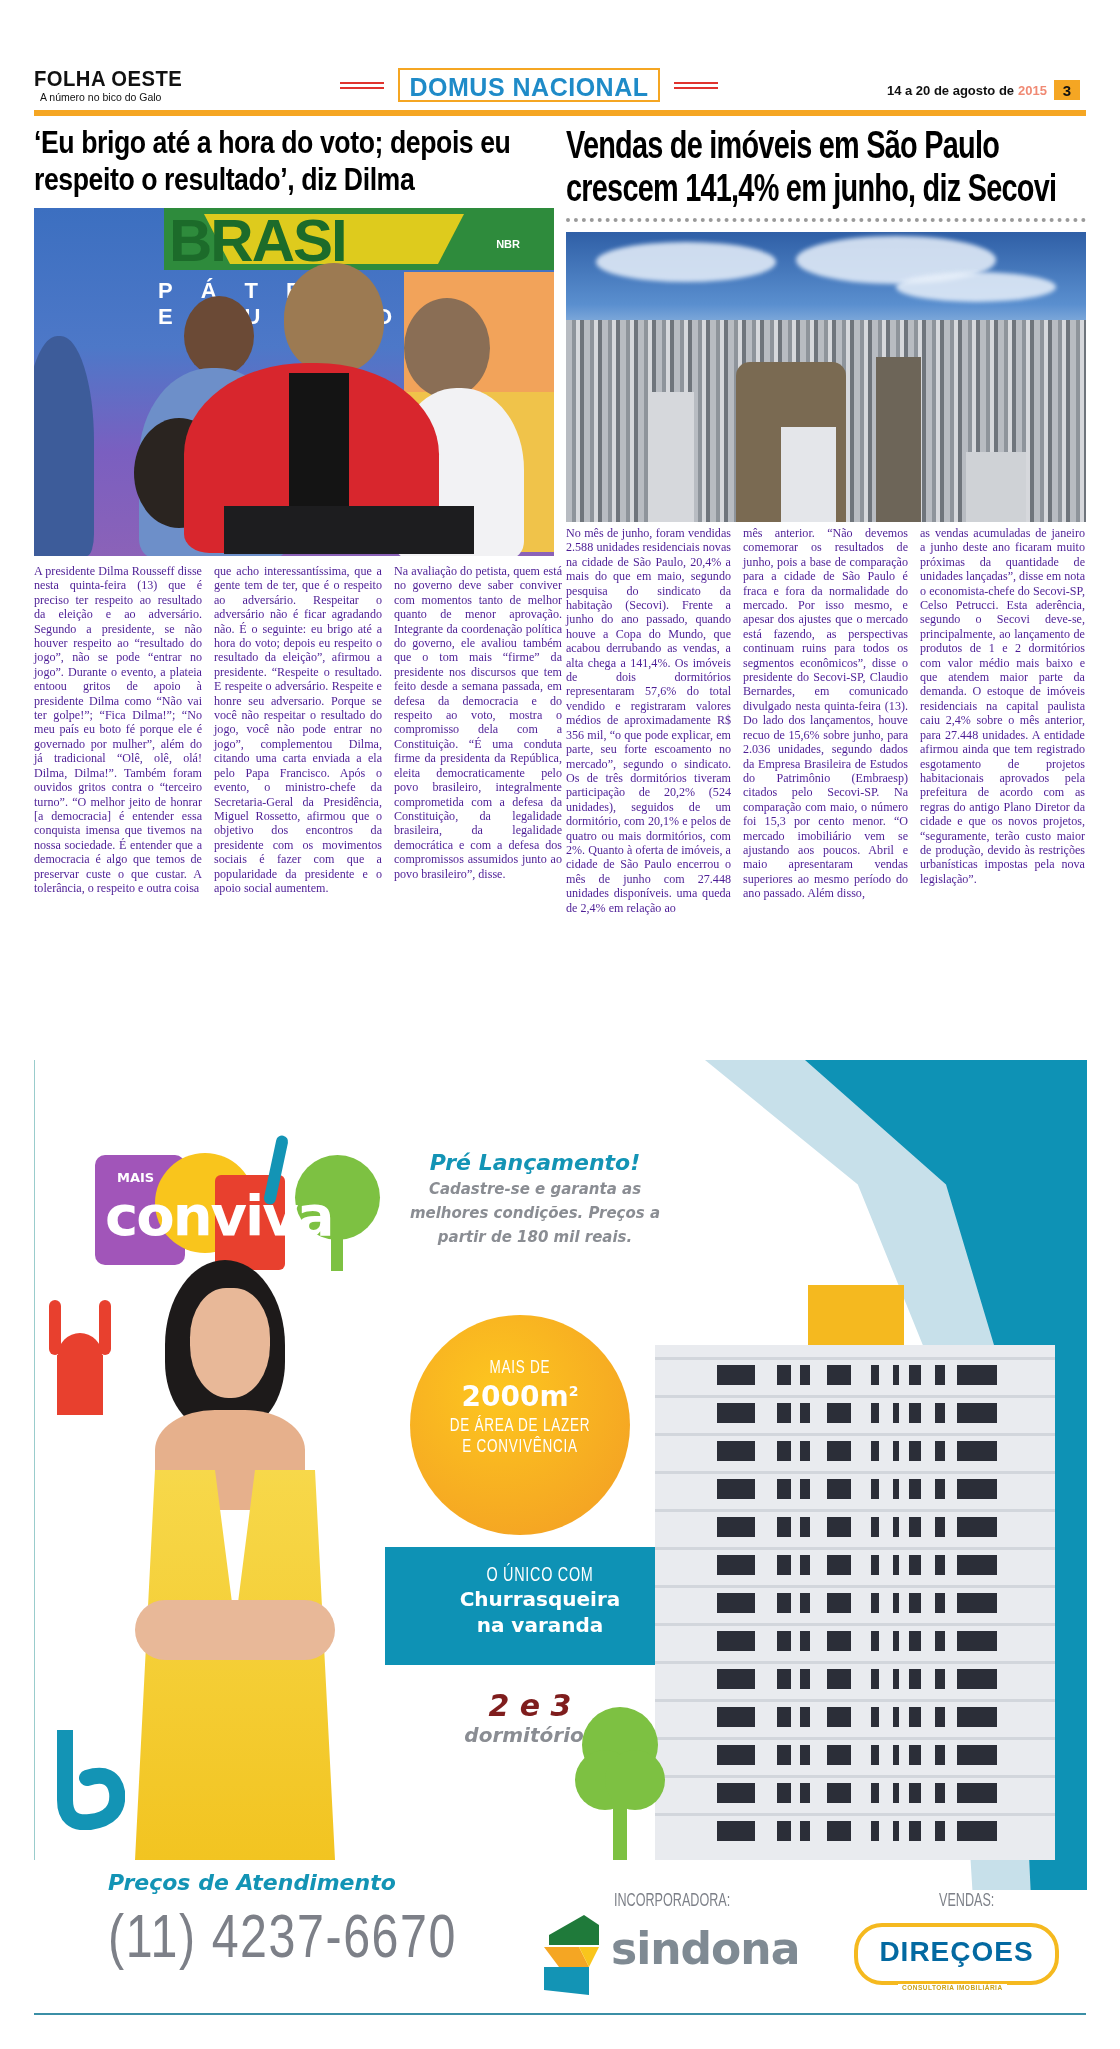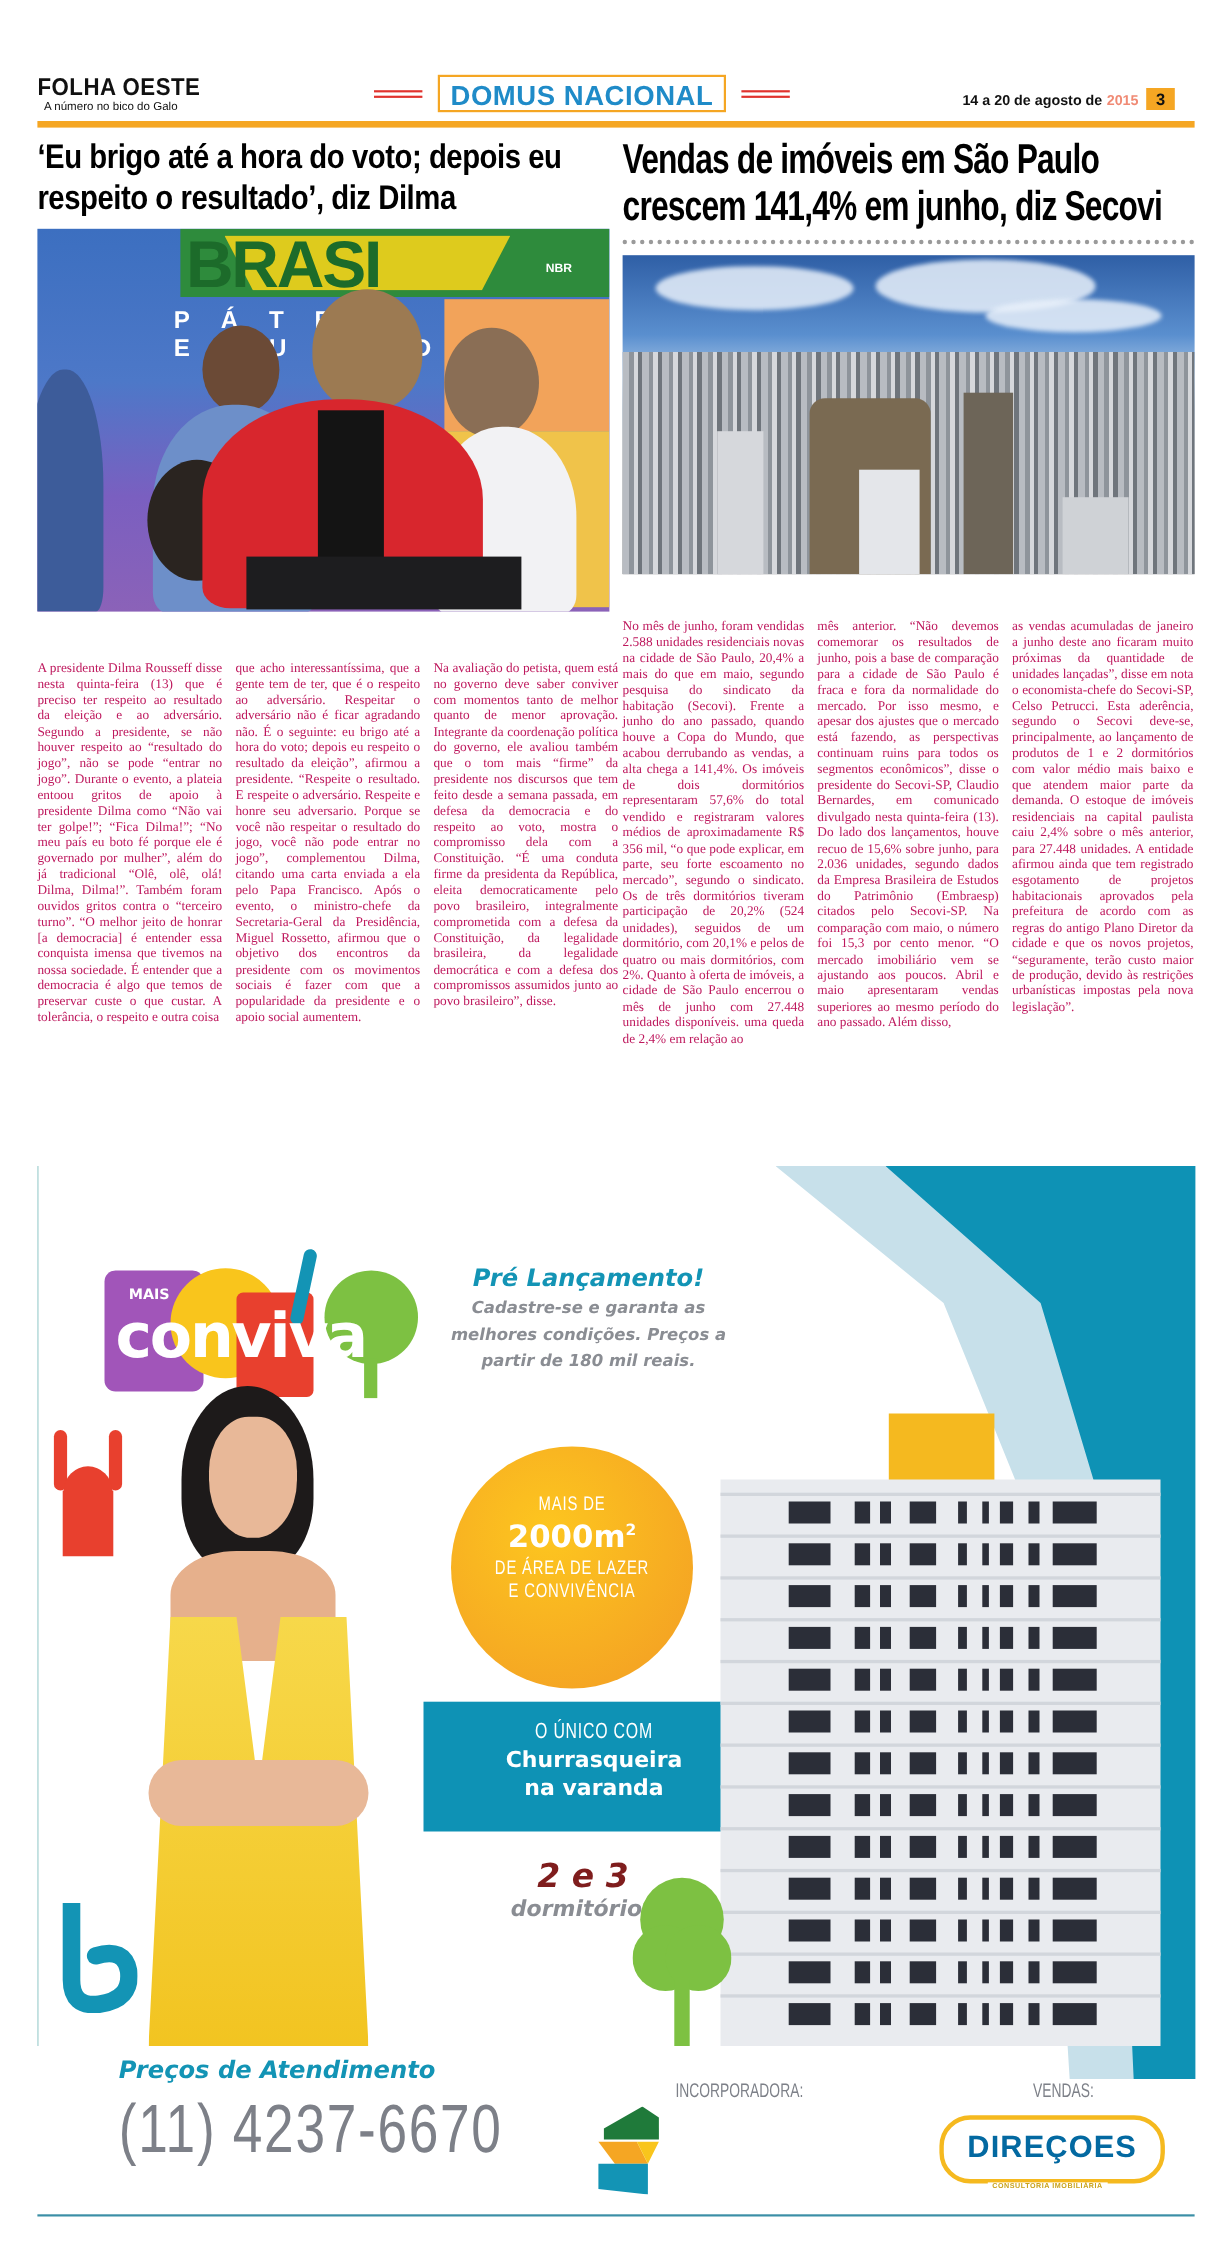--- a/index.html
+++ b/index.html
@@ -7,32 +7,32 @@
   body { position: relative; font-family: "Liberation Serif", serif; color: #111; }
 
   
   .masthead { position: absolute; left: 34px; top: 68px; width: 1050px; height: 44px; }
   .brand { position: absolute; left: 0; top: 0; }
   .brand-name { font-family: "Liberation Sans", sans-serif; font-weight: bold; font-size: 22px; letter-spacing: 0.5px; line-height: 22px; transform: scaleX(0.92); transform-origin: left; display: block; color: #111; }
   .brand-tag { font-family: "Liberation Sans", sans-serif; font-size: 10.5px; display: block; margin-left: 6px; margin-top: 1px; color: #111; }
   .section-title-wrap { position: absolute; left: 275px; top: 0; width: 440px; height: 34px; display: flex; align-items: center; justify-content: center; gap: 14px; }
   .dbl-line { width: 44px; height: 7px; border-top: 2px solid #e0332e; border-bottom: 2px solid #e0332e; }
   .section-title { border: 2px solid #f5a623; padding: 2px 10px 0 10px; height: 34px; font-family: "Liberation Sans", sans-serif; font-weight: bold; font-size: 25px; color: #1f8bc8; letter-spacing: 0.5px; line-height: 30px; }
-  .dateline { position: absolute; right: 16px; top: 12px; display: flex; align-items: center; font-family: "Liberation Sans", sans-serif; font-weight: bold; font-size: 13px; text-align: center; }
+  .dateline { position: absolute; right: 4px; top: 12px; display: flex; align-items: center; font-family: "Liberation Sans", sans-serif; font-weight: bold; font-size: 13px; text-align: center; }
   .dateline .yr { color: #f08a74; margin-left: 4px; }
   .page-no { background: #f5a623; color: #111; width: 26px; height: 20px; display: inline-flex; align-items: center; justify-content: center; margin-left: 7px; font-size: 15px; }
   .rule-orange { position: absolute; left: 34px; top: 110px; width: 1052px; height: 6px; background: #f5a623; }
 
   
   .article { position: absolute; }
   .headline { font-family: "Liberation Sans", sans-serif; font-weight: bold; color: #000; letter-spacing: -0.5px; }
   .deck { font-style: italic; font-size: 15px; line-height: 18px; color: #222; }
   .dots { border-top: 4px dotted #9a9a9a; margin: 8px 0 6px 0; }
   .cols { display: flex; gap: 12px; }
-  .col { font-size: 12.1px; line-height: 14.4px; text-align: justify; hyphens: auto; color: #be185d; margin-top: 36px; }
+  .col { font-size: 12.1px; line-height: 14.4px; text-align: justify; hyphens: auto; color: #4c1d95; }
 
   .photo { position: relative; overflow: hidden; }
 
   
   .photo-dilma { background: linear-gradient(180deg, #3c6fc0 0%, #4d78c8 40%, #7a5fc0 70%, #8b62b8 100%); }
   .p-banner-green { position: absolute; left: 130px; top: 0; width: 390px; height: 62px; background: #2e8b3c; }
   .p-banner-yellow { position: absolute; left: 170px; top: 6px; width: 260px; height: 50px; background: #f2d21a; clip-path: polygon(0 0, 100% 0, 90% 100%, 10% 100%); opacity: .9; }
   .p-banner-txt { position: absolute; left: 135px; top: -2px; font-family: "Liberation Sans", sans-serif; font-weight: bold; font-size: 60px; color: #1c6b2a; letter-spacing: -2px; }
   .p-orange { position: absolute; right: 0; top: 64px; width: 150px; height: 120px; background: #f2a35a; }
   .p-yellow { position: absolute; right: 0; top: 184px; width: 150px; height: 160px; background: #f0c34a; }
@@ -374,19 +374,20 @@
   <div class="plantao">Preços de Atendimento</div>
   <div class="phone">(11) 4237-6670</div>
   <div class="incorp-label">INCORPORADORA:</div>
   <div class="sindona">
     <svg width="70" height="80" viewBox="0 0 70 80" style="position:absolute; left:0; top:0;">
       <polygon points="10,20 45,0 60,10 60,30 10,30" fill="#1f7a3a"></polygon>
       <polygon points="5,32 40,32 50,52 20,52" fill="#f5a623"></polygon>
       <polygon points="40,32 60,32 50,52" fill="#f9c51c"></polygon>
       <polygon points="5,52 50,52 50,80 5,75" fill="#1394b5"></polygon>
     </svg>
+    <span class="sindona-word">sindona</span>
   </div>
   <div class="vendas-label">VENDAS:</div>
   <div class="direcoes">
     <span class="direcoes-word">DIREÇOES</span>
     <span class="direcoes-sub">CONSULTORIA IMOBILIÁRIA</span>
   </div>
 </footer>
 
 </body></html>

